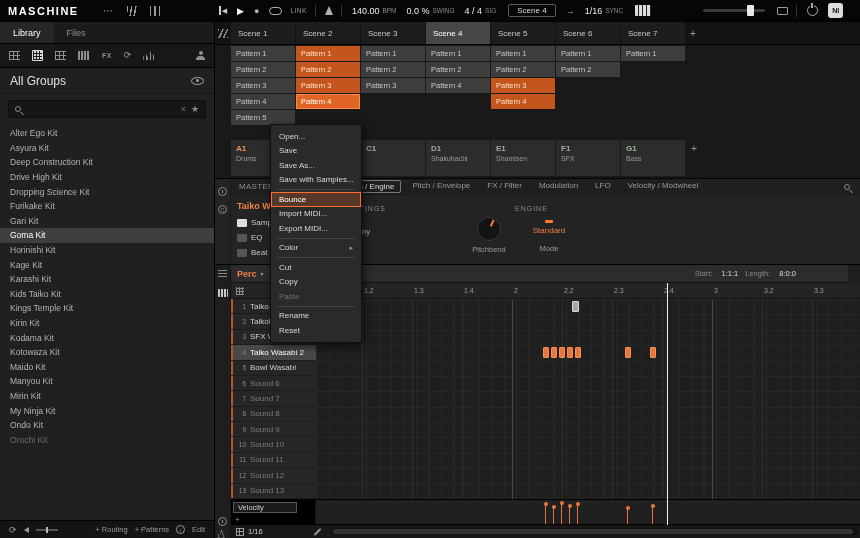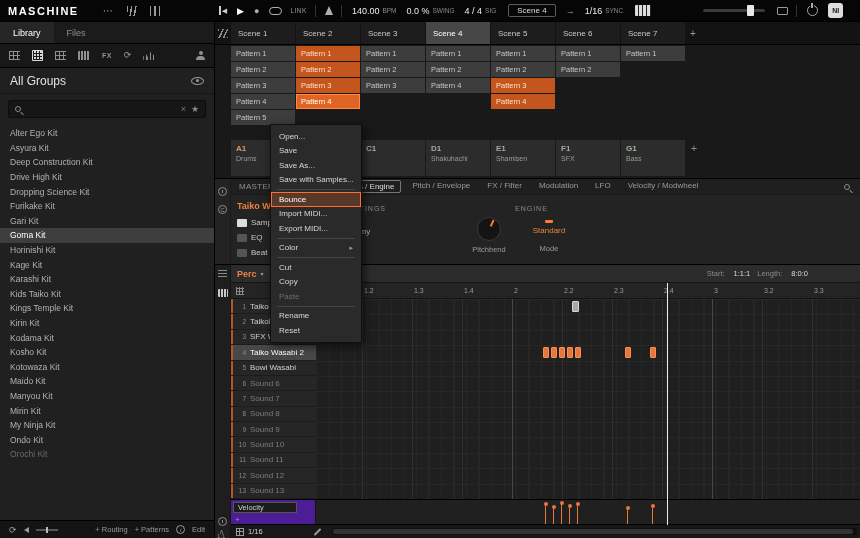--- a/index.html
+++ b/index.html
@@ -117,21 +117,21 @@
 .mode-val{position:absolute;left:310px;top:47px;width:48px;text-align:center;font-size:8px;color:#ef8142}
 .mode-label{position:absolute;left:310px;top:65px;width:48px;text-align:center;font-size:7.5px;color:#9a9a9a}
 
 .editor{position:absolute;left:0;top:242px;right:0;bottom:0;background:#1e1e1e;border-top:1px solid #000}
 .e-rail{position:absolute;left:0;top:0;width:16px;bottom:0;border-right:1px solid #141414}
 .e-list{position:absolute;left:3px;top:5px;width:9px;height:7px;background:repeating-linear-gradient(0deg,#8a8a8a 0 1px,transparent 1px 3px)}
 .e-piano{position:absolute;left:3px;top:24px;width:10px;height:8px;border-radius:1px;background:repeating-linear-gradient(90deg,#c8c8c8 0 2px,#1e1e1e 2px 3px)}
 .e-clock2{position:absolute;left:3px;top:252px}
 .e-ratio{position:absolute;left:2px;top:268px;font-size:6px;color:#8a8a8a}
 .e-caret{position:absolute;left:4px;bottom:2px;font-size:7px;color:#8a8a8a}
-.e-head{position:absolute;left:16px;top:0;right:0;height:18px;background:#2c2c2c;border-bottom:1px solid #141414;display:flex;align-items:center}
+.e-head{position:absolute;left:16px;top:0;right:12px;height:18px;background:#2c2c2c;border-bottom:1px solid #141414;display:flex;align-items:center}
 .e-track{font-size:9px;font-weight:bold;color:#ef8142;margin-left:6px}
 .e-track-chev{font-size:6px;color:#9a9a9a;margin-left:4px}
 .e-pos{margin-left:auto;margin-right:52px;display:flex;gap:7px;font-size:7.5px;color:#8a8a8a;}
 .e-pos b{color:#dcdcdc;font-weight:normal;margin-left:2px}
 .e-corner{position:absolute;left:16px;top:18px;width:85px;height:16px;background:#242424;border-bottom:1px solid #141414;display:flex;align-items:center}
 .corner-ic{margin-left:5px;width:8px;height:8px;background:repeating-linear-gradient(0deg,#8a8a8a 0 1px,transparent 1px 3px),repeating-linear-gradient(90deg,#8a8a8a 0 1px,transparent 1px 3px)}
 .e-ruler{position:absolute;left:101px;top:18px;right:0;height:16px;background:#242424;border-bottom:1px solid #141414;overflow:hidden}
 .rlabel{position:absolute;top:4px;font-size:7px;color:#9a9a9a}
 .srows{position:absolute;left:16px;top:34px;width:85px;height:200px;background:#232323}
 .srow{height:15.38px;display:flex;align-items:center;background:#262626;border-bottom:1px solid #1c1c1c;position:relative;padding-left:4px}
@@ -140,21 +140,21 @@
 .snum{width:11px;font-size:6.5px;color:#8a8a8a;text-align:right;margin-right:4px;flex:none}
 .sname{font-size:8px;color:#cfcfcf;white-space:nowrap;overflow:hidden}
 .srow.sel .sname{color:#fff}
 .srow.dim .sname{color:#7d7d7d}
 .e-grid{position:absolute;left:101px;top:34px;right:0;height:200px;background:#1f1f1f;overflow:hidden;background-image:repeating-linear-gradient(0deg,transparent 0 14.38px,#272727 14.38px 15.38px),repeating-linear-gradient(90deg,rgba(255,255,255,.03) 0 1px,transparent 1px 12.5px)}
 .gline{position:absolute;top:0;bottom:0;width:1px;background:#2f2f2f}
 .gline.bar{background:#474747}
 .note{position:absolute;height:11px;background:#e8763a;border:1px solid #f59057;border-radius:1px}
 .note.ghost{background:#a8a8a8;border-color:#d8d8d8}
 .e-vel{position:absolute;left:16px;top:234px;right:0;height:26px;border-top:1px solid #000;background:#202020}
-.vel-left{position:absolute;left:0;top:0;width:85px;height:100%;background:#4c1d95;border-right:1px solid #141414}
+.vel-left{position:absolute;left:0;top:0;width:85px;height:100%;background:#000000;border-right:1px solid #141414}
 .vel-box{position:absolute;left:2px;top:2px;width:64px;height:11px;border:1px solid #555;background:#1b1b1b;font-size:7.5px;color:#cfcfcf;display:flex;align-items:center;padding-left:4px}
 .vel-plus{position:absolute;left:4px;top:15px;font-size:8px;color:#9a9a9a}
 .vel-grid{position:absolute;left:85px;top:0;right:0;height:100%;overflow:hidden}
 .stem{position:absolute;bottom:0;width:1px;background:#e8763a}
 .stemdot{position:absolute;left:-1.5px;top:-3px;width:4px;height:4px;border-radius:50%;background:#e8763a}
 .playhead{position:absolute;top:18px;height:242px;width:1px;background:#ededed;z-index:6}
 .e-bottom{position:absolute;left:16px;bottom:0;right:0;height:14px;background:#181818;border-top:1px solid #000;display:flex;align-items:center}
 .grid-ic{margin-left:5px;width:8px;height:8px;background:repeating-linear-gradient(0deg,#9a9a9a 0 1px,transparent 1px 3.5px),repeating-linear-gradient(90deg,#9a9a9a 0 1px,transparent 1px 3.5px)}
 .grid-val{font-size:7.5px;color:#cfcfcf;margin-left:4px}
 .pencil{margin-left:50px;width:9px;height:2px;background:#9a9a9a;transform:rotate(-45deg);border-radius:1px}
@@ -241,21 +241,20 @@
         <div class="krow">Furikake Kit</div>
         <div class="krow">Gari Kit</div>
         <div class="krow sel">Goma Kit</div>
         <div class="krow">Horinishi Kit</div>
         <div class="krow">Kage Kit</div>
         <div class="krow">Karashi Kit</div>
         <div class="krow">Kids Taiko Kit</div>
         <div class="krow">Kings Temple Kit</div>
         <div class="krow">Kirin Kit</div>
         <div class="krow">Kodama Kit</div>
-        <div class="krow">Kosho Kit</div>
         <div class="krow">Kotowaza Kit</div>
         <div class="krow">Maido Kit</div>
         <div class="krow">Manyou Kit</div>
         <div class="krow">Mirin Kit</div>
         <div class="krow">My Ninja Kit</div>
         <div class="krow">Ondo Kit</div>
         <div class="krow dim">Orochi Kit</div>
       </div>
     <div class="sb-footer">
       <span class="refresh">⟳</span>

